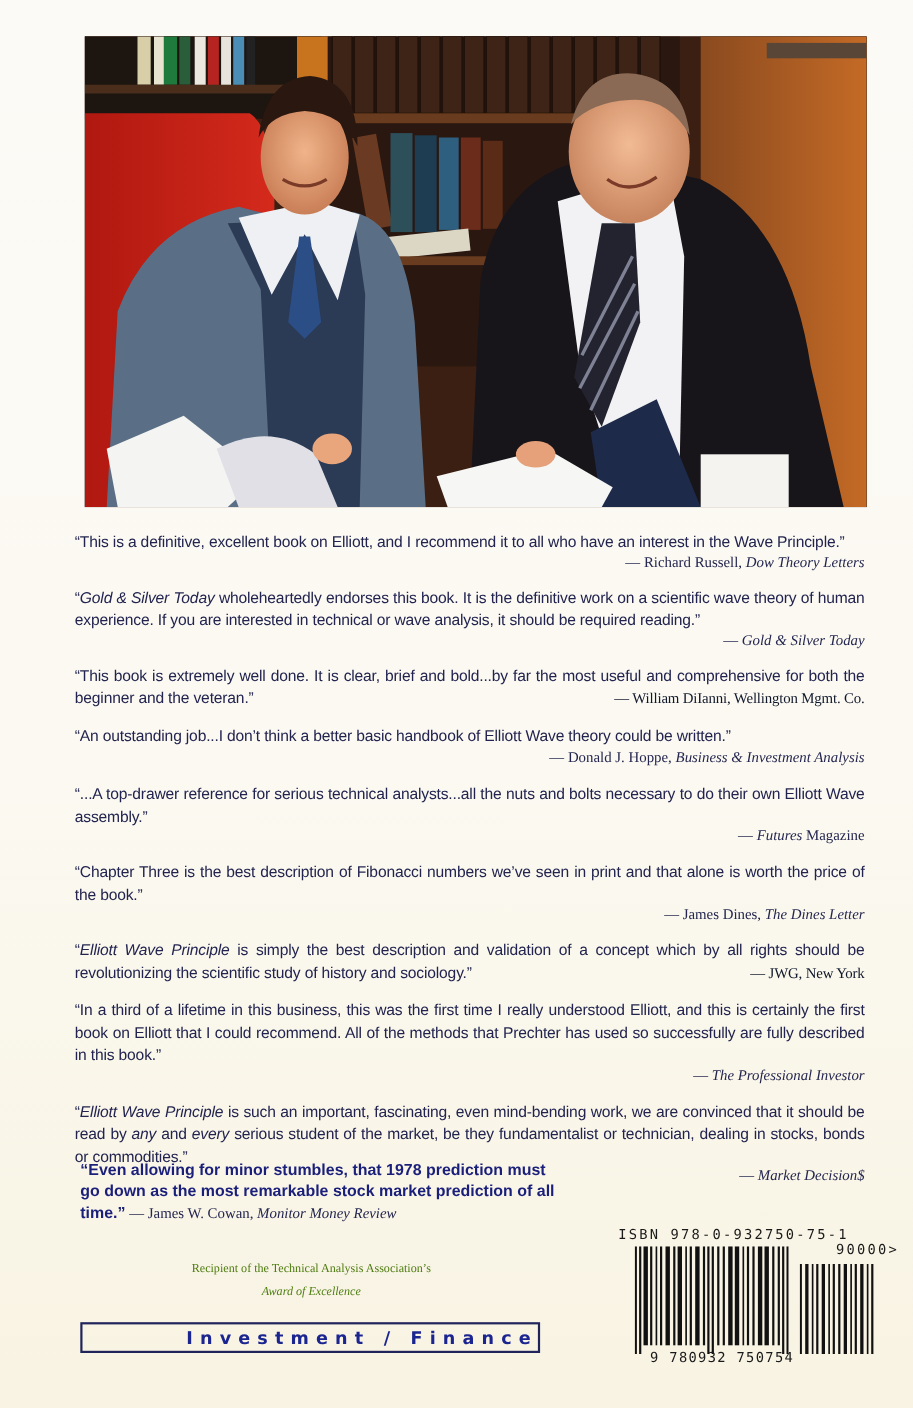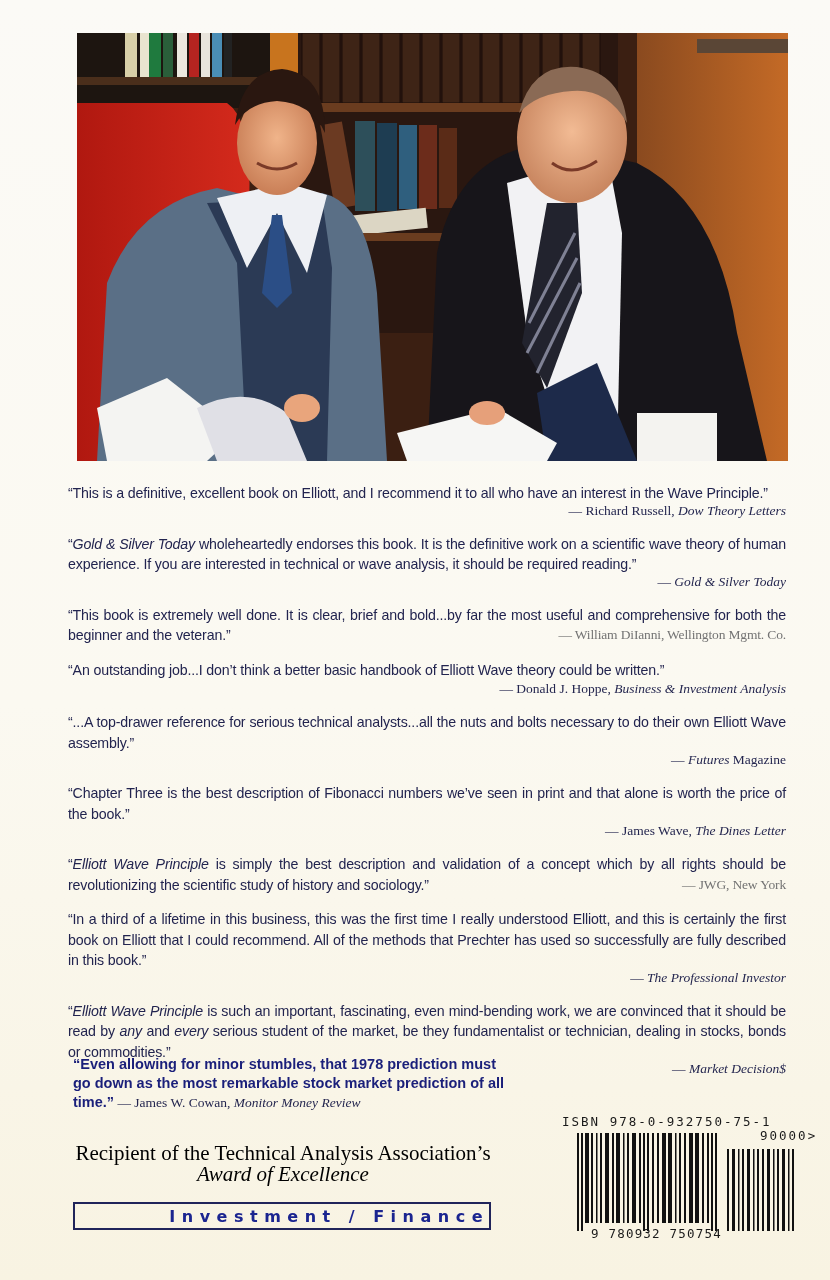--- a/index.html
+++ b/index.html
@@ -23,34 +23,34 @@
     text-align: justify; color: #22244f;
     font-family: "Liberation Sans", sans-serif;
     font-stretch: condensed;
   }
   .qtext i { font-style: italic; }
   .attr {
     font-family: "Liberation Serif", serif; font-size: 13.5px;
     text-align: right; line-height: 18px; color: #24264f;
   }
   .attr i { font-style: italic; }
-  .inline-attr { float: right; font-family: "Liberation Serif", serif; font-size: 13.5px; color:#737373; }
+  .inline-attr { float: right; font-family: "Liberation Serif", serif; font-size: 13.5px; color:#0f172a; }
   .q-tight { margin-top: -2px; }
 
   .bold-quote {
     position: absolute; left: 73px; top: 1055px; width: 440px;
     font-weight: bold; font-size: 14.5px; line-height: 19px; color: #1a1f7a;
     font-family: "Liberation Sans", sans-serif;
   }
   .bold-quote .by { font-weight: normal; font-family: "Liberation Serif", serif; font-size: 13.5px; color:#24264f; }
   .bold-quote .by i { font-style: italic; }
 
   .award {
     position: absolute; left: 73px; top: 1143px; width: 420px; text-align: center;
-    font-family: "Liberation Serif", serif; color: #000000; font-size: 21px; line-height: 21px;
+    font-family: "Liberation Serif", serif; color: #4d7c0f; font-size: 11px; line-height: 21px;
   }
   .award .line2 { font-style: italic; }
 
   .category-box {
     position: absolute; left: 73px; top: 1202px; width: 418px; height: 28px;
     border: 2px solid #20245a; box-sizing: border-box;
     display: flex; align-items: center; justify-content: flex-end;
     font-family: "DejaVu Sans", sans-serif; font-weight: bold; color: #1b2590;
     font-size: 16px; letter-spacing: 6.5px;
   }
@@ -195,21 +195,21 @@
   <div class="quote">
     <div class="qtext"><span>“An outstanding job...I don’t think a better basic handbook of Elliott Wave theory could be written.”</span></div>
     <div class="attr"><span>— Donald J. Hoppe, </span><i>Business &amp; Investment Analysis</i></div>
   </div>
   <div class="quote">
     <div class="qtext"><span>“...A top-drawer reference for serious technical analysts...all the nuts and bolts necessary to do their own Elliott Wave assembly.”</span></div>
     <div class="attr q-tight"><span>— </span><i>Futures</i><span> Magazine</span></div>
   </div>
   <div class="quote">
     <div class="qtext"><span>“Chapter Three is the best description of Fibonacci numbers we’ve seen in print and that alone is worth the price of the book.”</span></div>
-    <div class="attr q-tight"><span>— James Wave, </span><i>The Dines Letter</i></div>
+    <div class="attr q-tight"><span>— James Dines, </span><i>The Dines Letter</i></div>
   </div>
   <div class="quote">
     <div class="qtext"><span>“</span><i>Elliott Wave Principle</i><span> is simply the best description and validation of a concept which by all rights should be revolutionizing the scientific study of history and sociology.”</span><span class="inline-attr">— JWG, New York</span></div>
   </div>
   <div class="quote">
     <div class="qtext"><span>“In a third of a lifetime in this business, this was the first time I really understood Elliott, and this is certainly the first book on Elliott that I could recommend.  All of the methods that Prechter has used so successfully are fully described in this book.”</span></div>
     <div class="attr q-tight"><span>— </span><i>The Professional Investor</i></div>
   </div>
   <div class="quote">
     <div class="qtext"><span>“</span><i>Elliott Wave Principle</i><span> is such an important, fascinating, even mind-bending work, we are convinced that it should be read by </span><i>any</i><span> and </span><i>every</i><span> serious student of the market, be they fundamentalist or technician, dealing in stocks, bonds or commodities.”</span></div>

